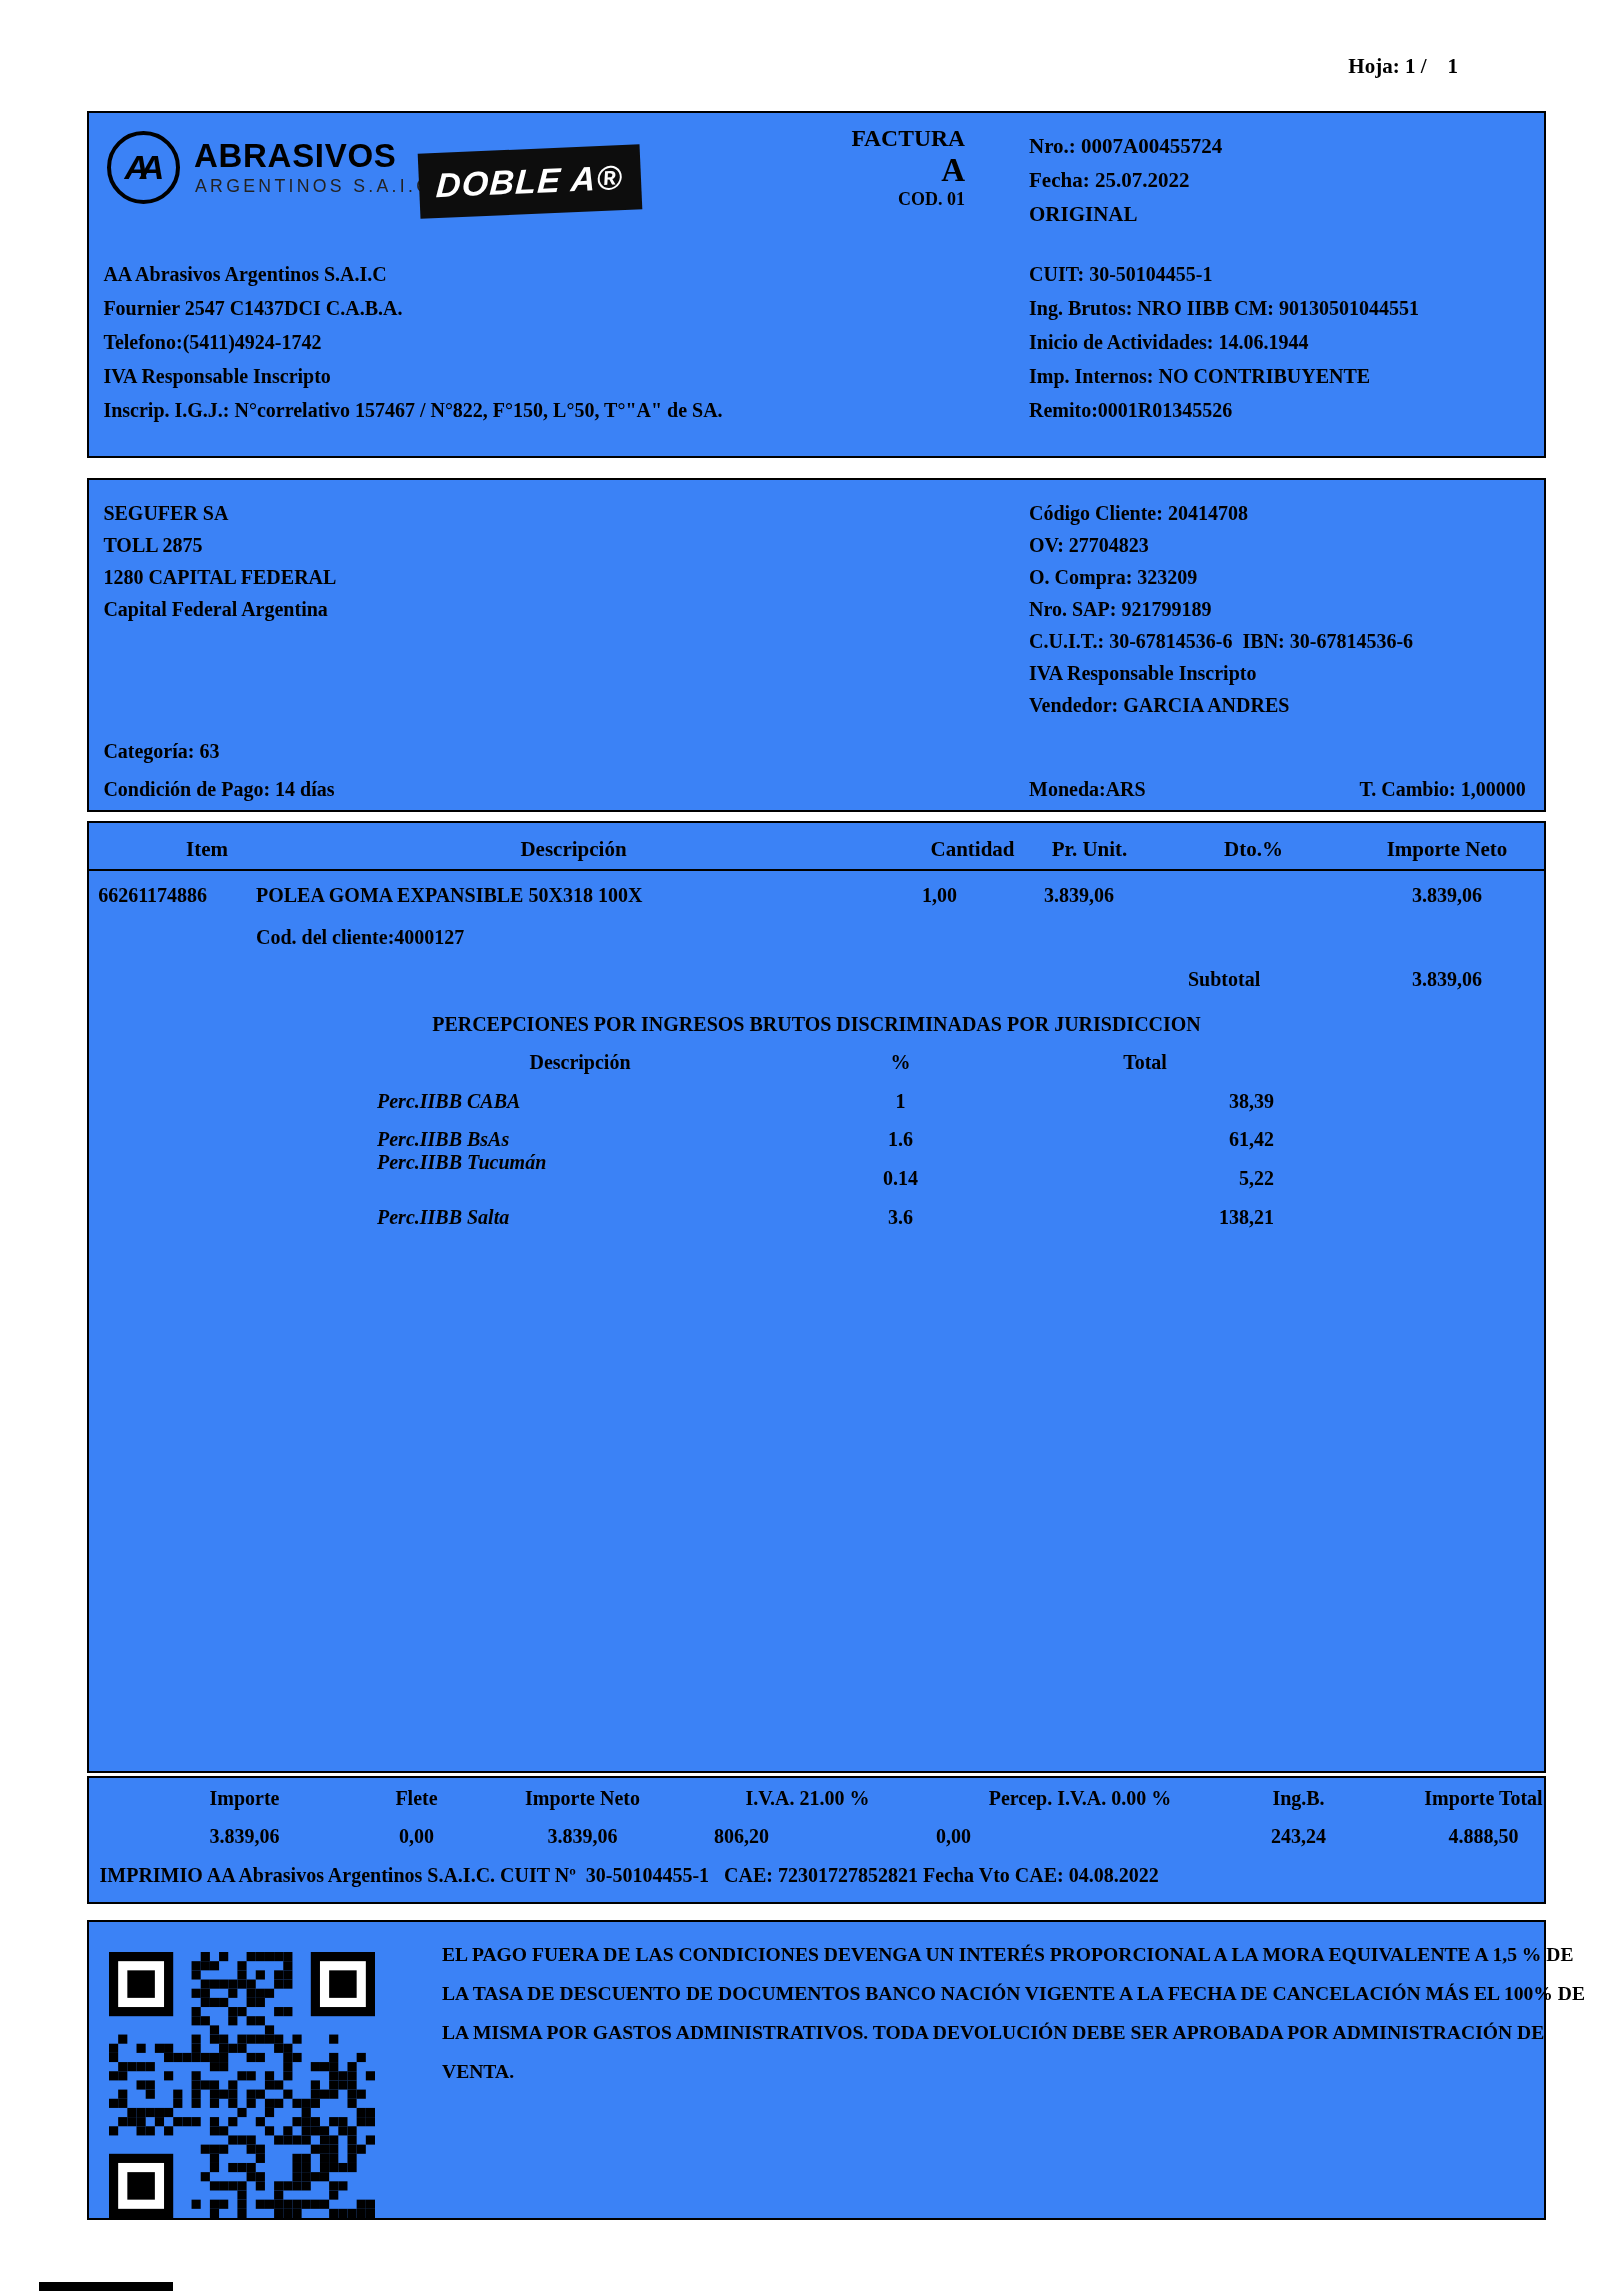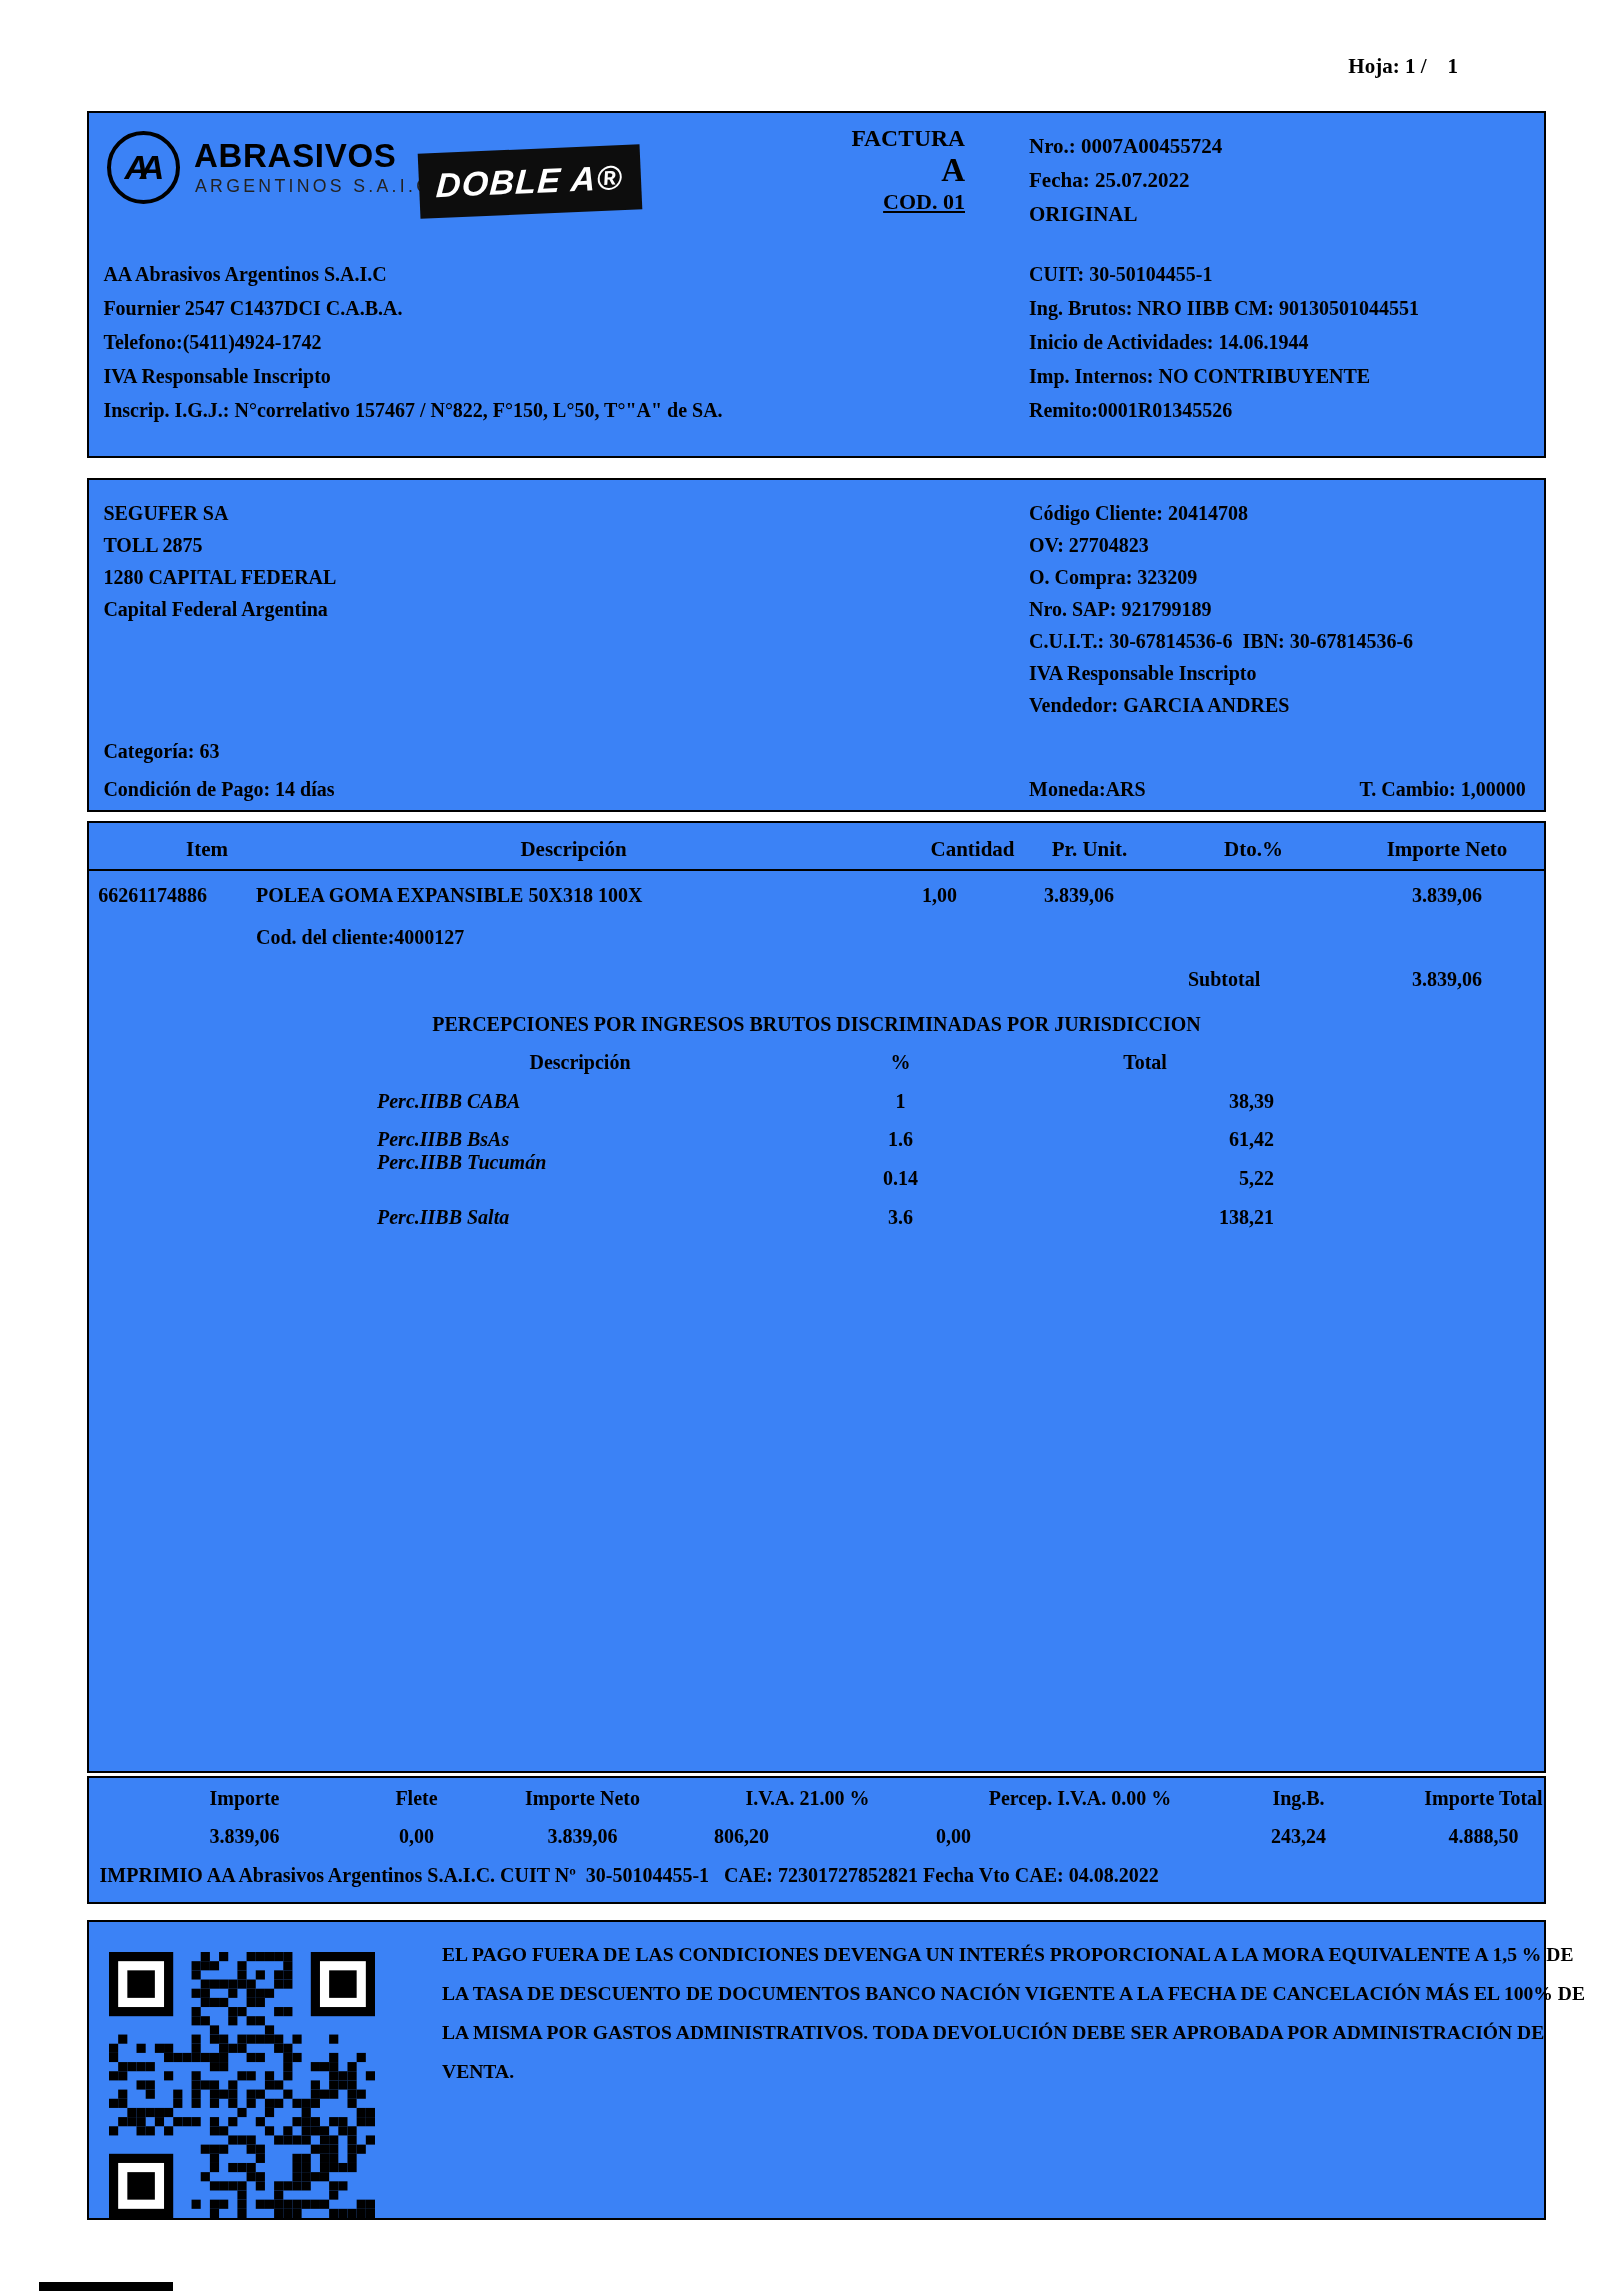--- a/index.html
+++ b/index.html
@@ -38,21 +38,21 @@
     background:#0d0d0d; transform:rotate(-2.5deg);
     display:flex; align-items:center; justify-content:center;
   }
   .doblea span {
     color:#fff; font-family:"Liberation Sans",sans-serif; font-weight:bold;
     font-style:italic; font-size:34px; letter-spacing:1.3px; transform:skewX(-6deg);
   }
   .factura-block { position:absolute; left:667px; top:11.8px; width:209px; text-align:right; }
   .factura-title { font-size:23.6px; }
   .factura-letter { font-size:33px; line-height:37px; }
-  .factura-cod { font-size:22px;text-decoration:underline; }
+  .factura-cod { font-size:18px; }
   .header-right { position:absolute; left:940px; top:15.7px; font-size:21px; line-height:34px; }
   .company-lines { position:absolute; left:14.4px; top:144px; font-size:20px; line-height:34px; }
   .fiscal-lines { position:absolute; left:940px; top:144px; font-size:20px; line-height:34px; }
 
   
   .client-box { top:478px; height:334px;padding-left:20px; }
   .client-left { position:absolute; left:14.4px; top:17px; font-size:20px; line-height:32px; }
   .client-right { position:absolute; left:940px; top:17px; font-size:20px; line-height:32px; }
   .categoria { position:absolute; left:14.4px; top:260px; font-size:20px; }
   .condicion { position:absolute; left:14.4px; top:298px; font-size:20px; }

